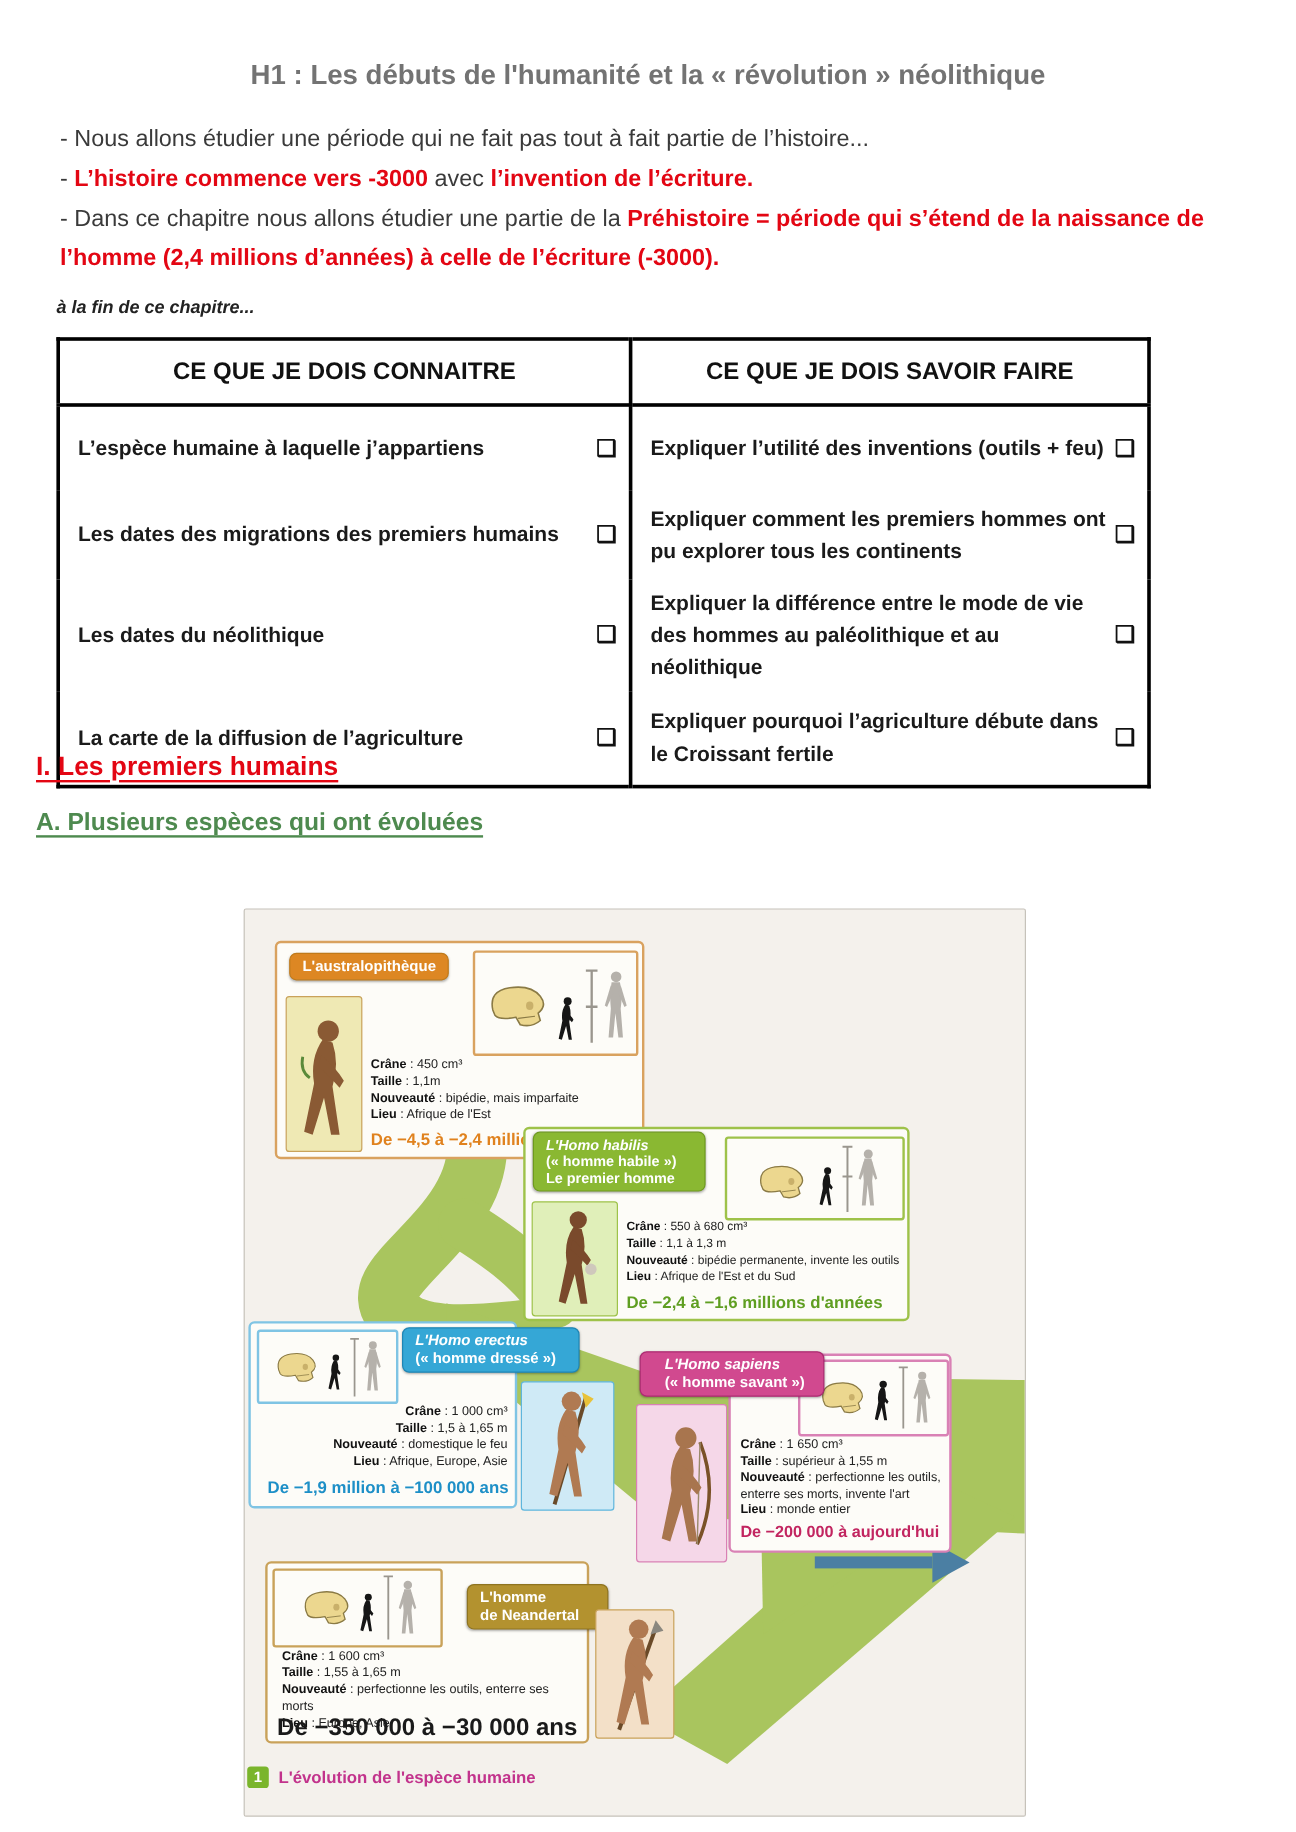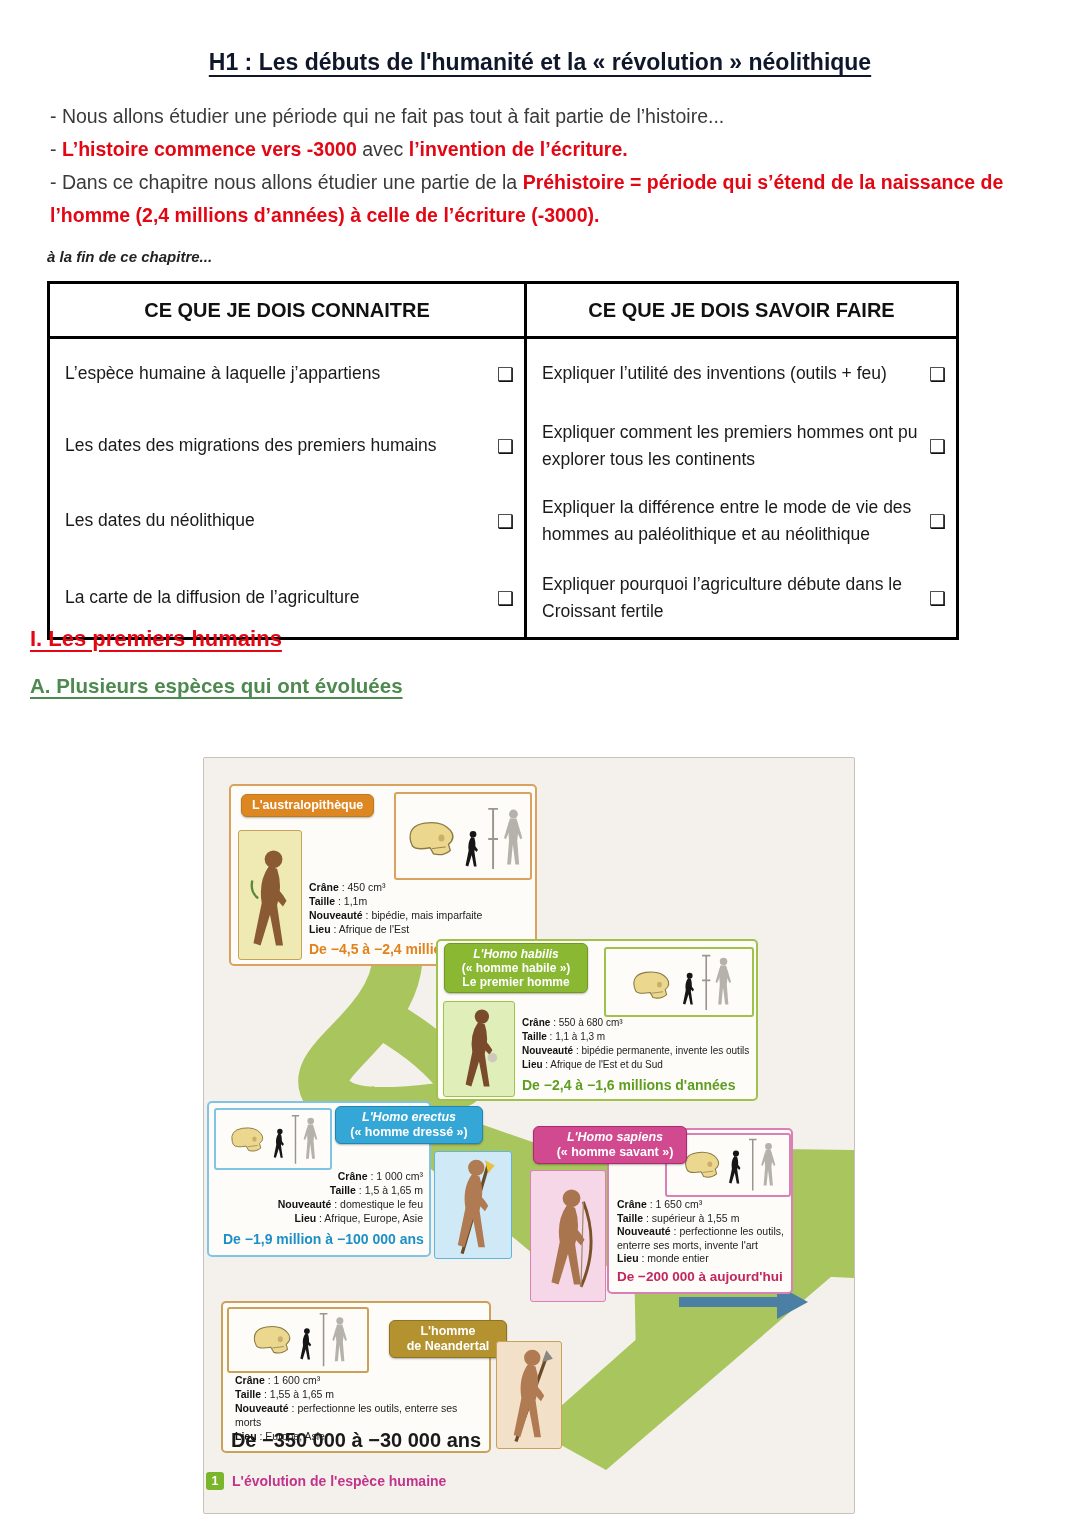--- a/index.html
+++ b/index.html
@@ -1,54 +1,54 @@
 <!DOCTYPE html>
 <html><head>
 <meta charset="utf-8">
 <style>
   html,body{margin:0;padding:0;background:#ffffff;}
   .page{position:relative;width:1080px;height:1527px;background:#fff;
         font-family:"Liberation Sans",sans-serif;color:#333;overflow:hidden;}
 
   
   .title{position:absolute;top:34px;left:0;width:100%;text-align:center;
-         font-size:23px;font-weight:bold;color:#0f172a;
-         text-decoration:underline;text-underline-offset:5px;}
+         font-size:23px;font-weight:bold;color:#737373;
+         text-underline-offset:5px;}
 
   
   .intro{position:absolute;top:100px;left:50px;width:980px;font-size:19.5px;line-height:33px;color:#3a3a3a;}
   .intro p{margin:0;}
   .red{color:#e30613;font-weight:bold;}
 
   .note{position:absolute;top:248px;left:47px;font-size:15px;font-weight:bold;font-style:italic;color:#222;margin:0;}
 
   
   table.obj{position:absolute;top:281px;left:47px;width:912px;border-collapse:collapse;table-layout:fixed;}
   table.obj th,table.obj td{border:0;}
   table.obj{border:3px solid #000;}
   table.obj th{border-bottom:3px solid #000;height:50px;font-size:20px;color:#111;text-align:center;}
   table.obj th:first-child,table.obj td:first-child{border-right:3px solid #000;width:472px;}
-  table.obj td{font-size:17.5px;font-weight:normal;color:#1a1a1a;vertical-align:middle;padding:6px 10px 6px 15px;line-height:1.55;}
+  table.obj td{font-size:17.5px;font-weight:bold;color:#1a1a1a;vertical-align:middle;padding:6px 10px 6px 15px;line-height:1.55;}
   .cellflex{display:flex;align-items:center;justify-content:space-between;gap:6px;}
   .cbx{font-size:19px;color:#111;flex:0 0 auto;line-height:1;}
   tr.r1 td{height:58px;} tr.r2 td{height:62px;} tr.r3 td{height:64px;} tr.r4 td{height:66px;}
 
   
   .h-red{position:absolute;top:626px;left:30px;font-size:22px;font-weight:bold;color:#e30613;
          text-decoration:underline;text-underline-offset:4px;margin:0;}
   .h-green{position:absolute;top:674px;left:30px;font-size:20.5px;font-weight:bold;color:#4e8a4f;
          text-decoration:underline;text-underline-offset:4px;margin:0;}
 
   
   .diagram{position:absolute;top:757px;left:203px;width:650px;height:755px;
            background:#f4f1ec;border:1px solid #c6c2ba;border-radius:2px;}
   .band{position:absolute;top:0;left:0;z-index:0;}
   .card{position:absolute;background:#fdfcf8;border-radius:5px;z-index:2;}
   .panel{position:absolute;border-radius:3px;overflow:hidden;display:flex;align-items:flex-end;justify-content:center;z-index:3;}
-  .sp-label{position:absolute;color:#fff;font-weight:bold;text-align:center;border-radius:6px;
+  .sp-label{position:absolute;color:#fff;font-weight:bold;text-align:left;border-radius:6px;
             padding:3px 10px;line-height:1.18;font-size:12.5px;box-shadow:0 1px 2px rgba(0,0,0,.3);z-index:4;}
   .sp-label .ital{font-style:italic;}
   .info{position:absolute;font-size:10.5px;line-height:14px;color:#222;z-index:3;}
   .info .il{display:block;}
   .info .nw{white-space:nowrap;}
   .info b{color:#111;}
   .date{position:absolute;font-weight:bold;font-size:14px;white-space:nowrap;z-index:3;}
 
   
   .aus-lab{background:#dd8723;border:1px solid #c07a1a;}

